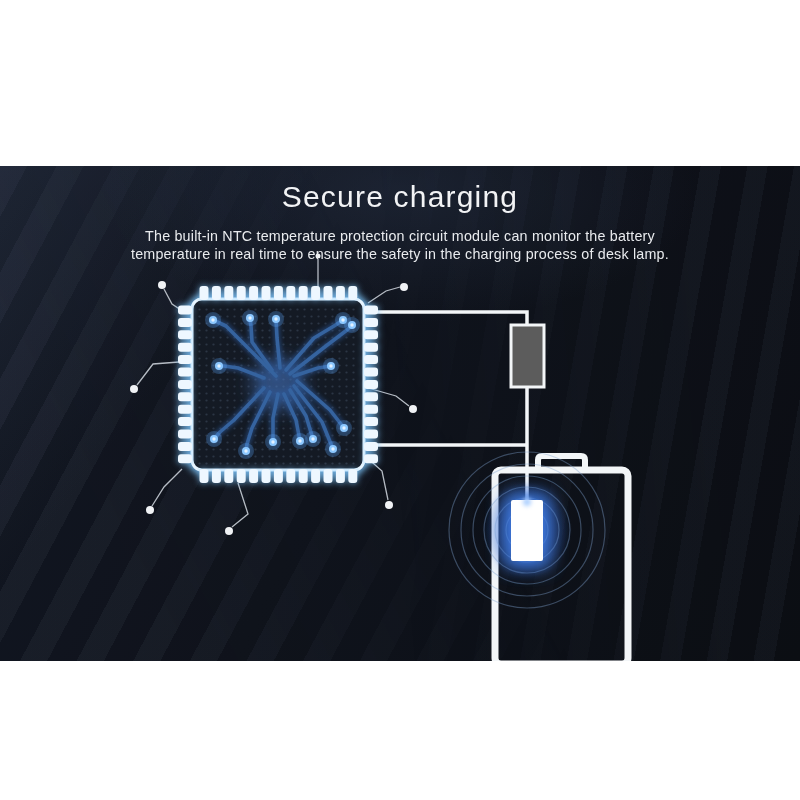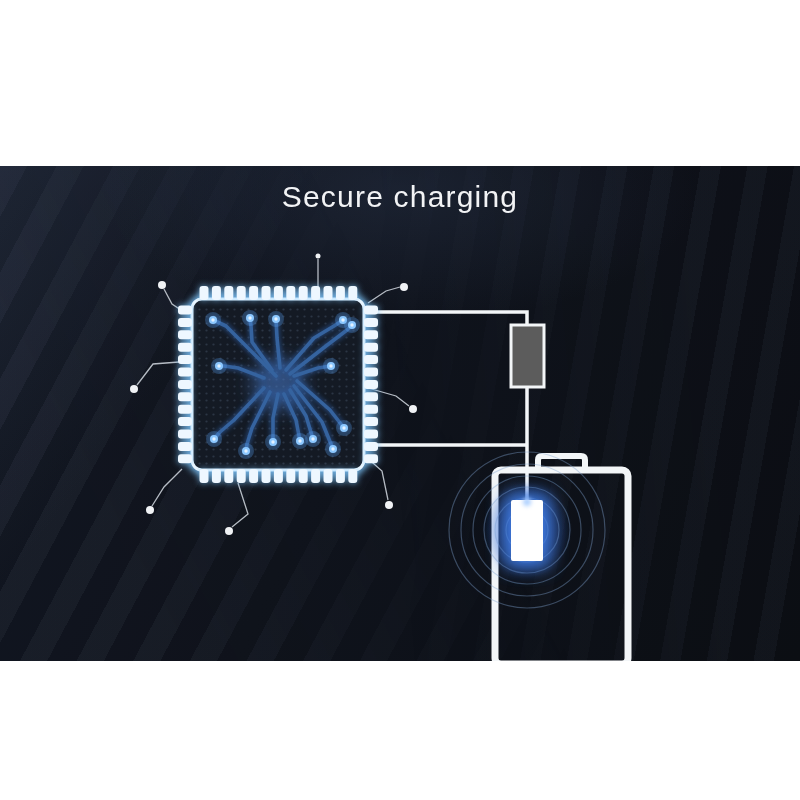--- a/index.html
+++ b/index.html
@@ -288,14 +288,18 @@
             <circle cx="333" cy="283" r="4" fill="#8cc8ff"></circle>
             <circle cx="333" cy="283" r="1.7" fill="#e2f1ff"></circle>
             <circle cx="344" cy="262" r="8" fill="rgba(90,160,240,0.30)"></circle>
             <circle cx="344" cy="262" r="4" fill="#8cc8ff"></circle>
             <circle cx="344" cy="262" r="1.7" fill="#e2f1ff"></circle>
           </g>
         </g>
     </svg>
 
     <h1 class="title">Secure charging</h1>
+    <p class="desc">
+      <span>The built-in NTC temperature protection circuit module can monitor the battery</span>
+      <span>temperature in real time to ensure the safety in the charging process of desk lamp.</span>
+    </p>
   </div>
 </div>
 
 </body></html>

